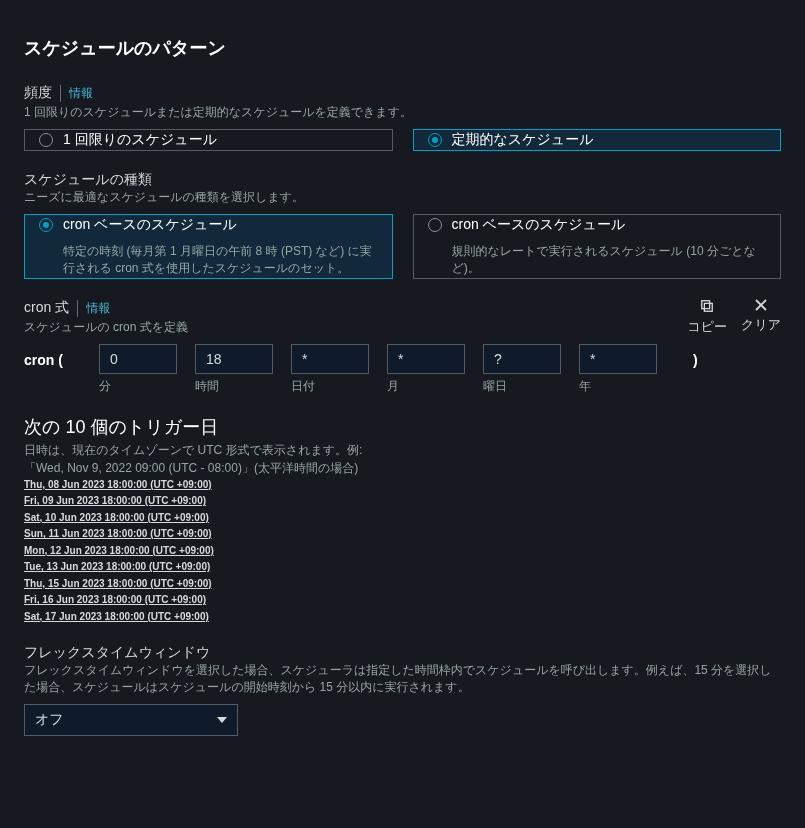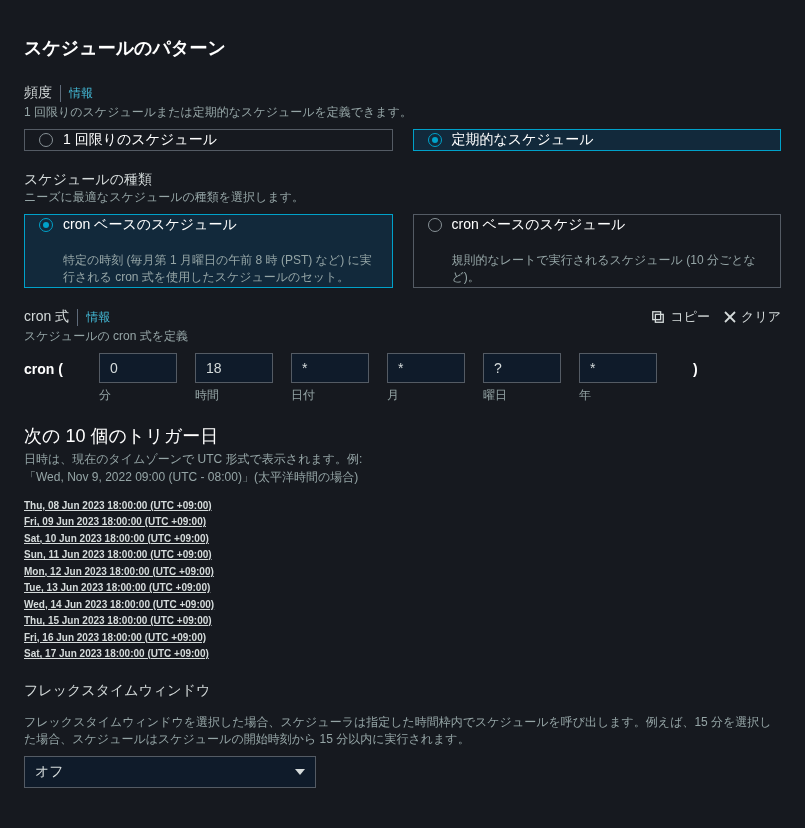--- a/index.html
+++ b/index.html
@@ -86,40 +86,41 @@
     top: 3px; left: 3px;
   }
   .radio-content { flex: 1; }
   .radio-title {
     color: #ffffff;
     font-size: 14px;
   }
   .radio-sub {
     color: #95a5a6;
     font-size: 12px;
-    margin-top: 18px;
+    margin-top: 9px;
     line-height: 1.4;
   }
   .cron-header {
     display: flex;
     justify-content: space-between;
     align-items: flex-start;
     margin-bottom: 8px;
   }
   .cron-actions {
     display: flex;
     gap: 14px;
     color: #d5dbdb;
     font-size: 13px;
   }
   .cron-action {
     display: flex;
     align-items: center;
     gap: 5px;
     cursor: pointer;
+    flex-direction: column;
   }
   .cron-row {
     display: flex;
     align-items: flex-start;
     gap: 36px;
   }
   .cron-prefix, .cron-suffix {
     color: #ffffff;
     font-weight: 700;
     padding-top: 8px;
@@ -143,38 +144,37 @@
   }
   .trigger-title {
     color: #ffffff;
     font-size: 18px;
     margin-bottom: 2px;
   }
   .trigger-desc {
     color: #95a5a6;
     font-size: 12px;
     line-height: 1.5;
-    margin-bottom: 12px;
   }
   .trigger-list {
     color: #d5dbdb;
     font-size: 10px;
     line-height: 1.55;
     font-weight: 600;
     text-decoration: underline;
   }
   .trigger-list div { margin-bottom: 1px; }
   .flex-label {
     color: #d5dbdb;
     font-size: 14px;
-    margin-bottom: 14px;
+    margin-bottom: 0;
   }
   .select-wrap {
     position: relative;
-    width: 292px;
+    width: 214px;
   }
   .select-box {
     background: #0f1b2a;
     border: 1px solid #545b64;
     color: #d5dbdb;
     padding: 6px 30px 6px 10px;
     width: 100%;
     font-size: 14px;
     cursor: pointer;
     position: relative;
@@ -307,21 +307,20 @@
       <span>日時は、現在のタイムゾーンで UTC 形式で表示されます。例:</span><br>
       <span>「Wed, Nov 9, 2022 09:00 (UTC - 08:00)」(太平洋時間の場合)</span>
     </div>
     <div class="trigger-list" id="trigger-list">
         <div>Thu, 08 Jun 2023 18:00:00 (UTC +09:00)</div>
         <div>Fri, 09 Jun 2023 18:00:00 (UTC +09:00)</div>
         <div>Sat, 10 Jun 2023 18:00:00 (UTC +09:00)</div>
         <div>Sun, 11 Jun 2023 18:00:00 (UTC +09:00)</div>
         <div>Mon, 12 Jun 2023 18:00:00 (UTC +09:00)</div>
         <div>Tue, 13 Jun 2023 18:00:00 (UTC +09:00)</div>
-        <div>Wed, 14 Jun 2023 18:00:00 (UTC +09:00)</div>
         <div>Thu, 15 Jun 2023 18:00:00 (UTC +09:00)</div>
         <div>Fri, 16 Jun 2023 18:00:00 (UTC +09:00)</div>
         <div>Sat, 17 Jun 2023 18:00:00 (UTC +09:00)</div>
       </div>
   </div>
 
   <div class="section" style="margin-bottom:0">
     <div class="flex-label">フレックスタイムウィンドウ</div>
     <div class="field-desc">フレックスタイムウィンドウを選択した場合、スケジューラは指定した時間枠内でスケジュールを呼び出します。例えば、15 分を選択した場合、スケジュールはスケジュールの開始時刻から 15 分以内に実行されます。</div>
     <div class="select-wrap">

